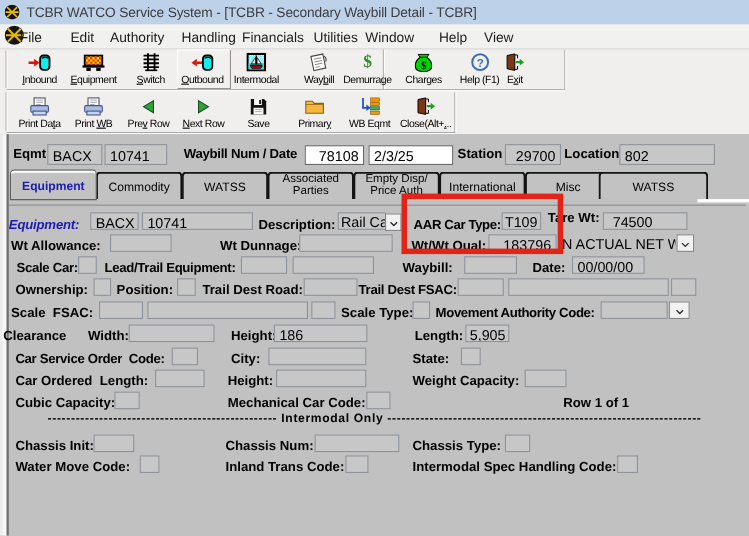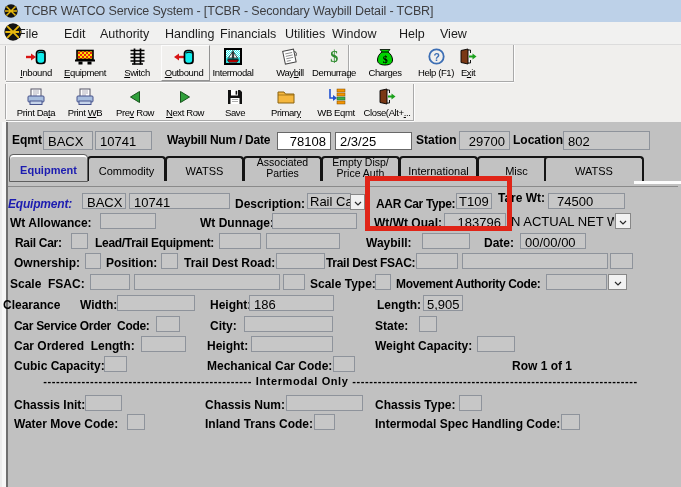--- a/index.html
+++ b/index.html
@@ -261,21 +261,21 @@
 <div class="f" style="left:272px;top:213px;width:85px"></div>
 <div class="l" style="left:374px;top:217px">Wt/Wt Qual:</div>
 <div class="f fr" style="left:444px;top:213px;width:62px">183796</div>
 <div class="abs" style="left:511px;top:215px;font:13px/14px 'Liberation Sans',sans-serif;color:#000;white-space:nowrap;width:103px;overflow:hidden">N ACTUAL NET W</div>
 <div class="dd" style="left:615px;top:213px;width:16px;height:16px">
     <svg width="8" height="5" viewBox="0 0 8 5">
       <path d="M1 1 L4 4 L7 1" stroke="#2a2a2a" stroke-width="1.2" fill="none"></path>
     </svg>
   </div>
 
-<div class="l" style="left:15px;top:237px;letter-spacing:-0.3px">Rail Car:</div>
+<div class="l" style="left:15px;top:237px;letter-spacing:-0.3px">Scale Car:</div>
 <div class="f" style="left:71px;top:233px;width:17px"></div>
 <div class="l" style="left:95px;top:237px;letter-spacing:-0.3px">Lead/Trail Equipment:</div>
 <div class="f" style="left:219px;top:233px;width:42px"></div>
 <div class="f" style="left:266px;top:233px;width:74px"></div>
 <div class="l" style="left:366px;top:237px">Waybill:</div>
 <div class="f" style="left:422px;top:233px;width:48px"></div>
 <div class="l" style="left:484px;top:237px">Date:</div>
 <div class="f" style="left:520px;top:233px;width:66px">00/00/00</div>
 
 <div class="l" style="left:14px;top:257px">Ownership:</div>

